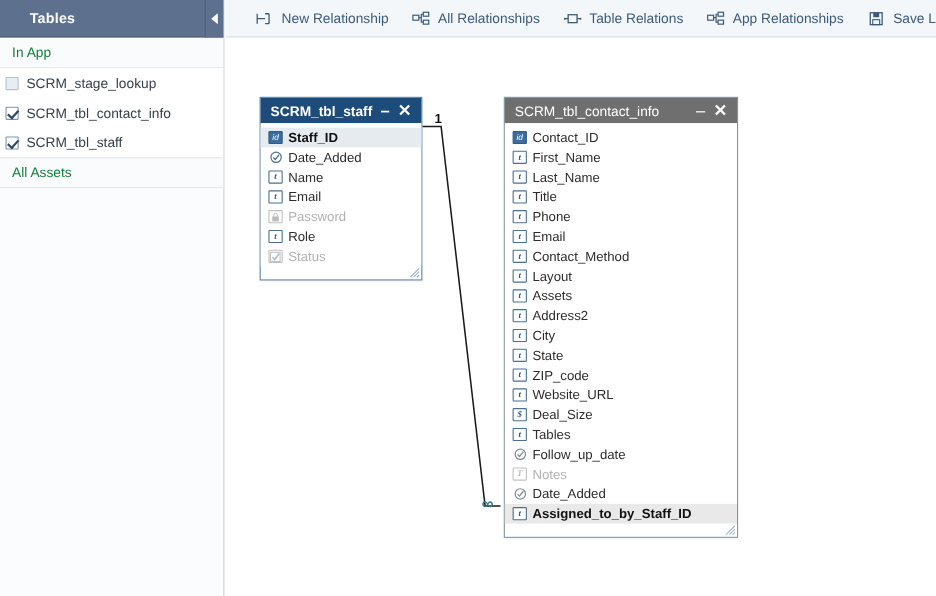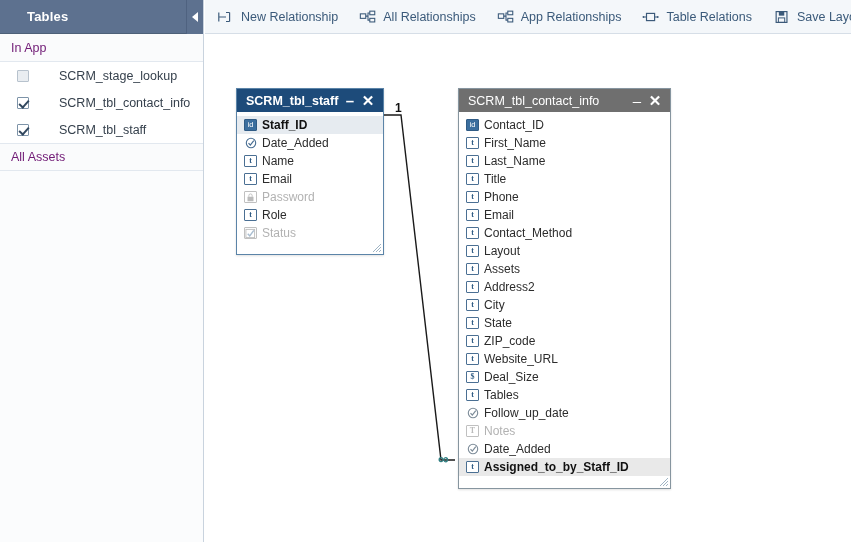--- a/index.html
+++ b/index.html
@@ -58,33 +58,32 @@
     border-bottom: 5px solid transparent;
     border-right: 6px solid #ffffff;
   }
   .side-section {
     height: 28px;
     background: #fafbfc;
     border-bottom: 1px solid #e2e8ef;
     display: flex;
     align-items: center;
     padding-left: 11px;
-    color: #701a75;
+    color: #15803d;
     font-size: 12.5px;
   }
   .side-list { background: #ffffff; }
   .side-item {
     height: 27px;
     display: flex;
     align-items: center;
-    padding-left: 17px;
+    padding-left: 5px;
     font-size: 12.5px;
     color: #36414d;
     cursor: pointer;
-    gap: 23px;
   }
   .side-item .cbx {
     width: 12px; height: 12px;
     margin-right: 7px;
     border: 1px solid #9fb0c0;
     background: #f3f5f7;
     border-radius: 1px;
     flex: 0 0 auto;
     position: relative;
   }
@@ -106,21 +105,21 @@
 
   
   #toolbar {
     position: absolute;
     left: 205px; top: 0;
     width: 646px; height: 34px;
     background: #f4f7fa;
     border-bottom: 1px solid #d6dee7;
     display: flex;
     align-items: center;
-    padding-left: 12px;
+    padding-left: 27px;
   }
   .tb-btn {
     display: flex;
     align-items: center;
     height: 34px;
     padding: 0 11px 0 0;
     margin-right: 10px;
     color: #3b5a7a;
     font-size: 12.5px;
     cursor: pointer;
@@ -217,20 +216,21 @@
     flex: 0 0 auto;
     display: flex; align-items: center; justify-content: center;
     font-size: 8px;
     line-height: 1;
     border: 1px solid #4a6f93;
     color: #2e5b84;
     background: #ffffff;
     border-radius: 1px;
     font-family: "Liberation Serif", serif;
     font-weight: bold;
+    font-style: italic;
   }
   .ficon.id {
     background: #3b6e9e;
     border-color: #2f5b85;
     color: #ffffff;
     font-size: 7.5px;
     font-family: "Liberation Sans", sans-serif;
     font-weight: normal;
   }
   .ficon.date {
@@ -299,36 +299,36 @@
         <rect x="1.5" y="4.5" width="6" height="5" stroke="#3b5a7a" stroke-width="1.2" fill="none"></rect>
         <rect x="12" y="1.5" width="5.5" height="4" stroke="#3b5a7a" stroke-width="1.2" fill="none"></rect>
         <rect x="12" y="9.5" width="5.5" height="4" stroke="#3b5a7a" stroke-width="1.2" fill="none"></rect>
         <path d="M7.5 7 H10 V3.5 H12 M10 7 V11.5 H12" stroke="#3b5a7a" stroke-width="1.2" fill="none"></path>
       </svg>
       <span>All Relationships</span>
     </div>
 
     <div class="tb-btn">
       <svg class="tb-icon" viewBox="0 0 20 16">
+        <rect x="5" y="4" width="9" height="8" stroke="#3b5a7a" stroke-width="1.3" fill="none"></rect>
+        <path d="M1.5 8 H5 M14 8 H17.5" stroke="#3b5a7a" stroke-width="1.3" fill="none"></path>
+        <circle cx="1.6" cy="8" r="1" fill="#3b5a7a"></circle>
+        <circle cx="17.5" cy="8" r="1" fill="#3b5a7a"></circle>
+      </svg>
+      <span>Table Relations</span>
+    </div>
+
+    <div class="tb-btn">
+      <svg class="tb-icon" viewBox="0 0 20 16">
         <rect x="1.5" y="4.5" width="6" height="5" stroke="#3b5a7a" stroke-width="1.2" fill="none"></rect>
         <rect x="12" y="1.5" width="5.5" height="4" stroke="#3b5a7a" stroke-width="1.2" fill="none"></rect>
         <rect x="12" y="9.5" width="5.5" height="4" stroke="#3b5a7a" stroke-width="1.2" fill="none"></rect>
         <path d="M7.5 7 H10 V3.5 H12 M10 7 V11.5 H12" stroke="#3b5a7a" stroke-width="1.2" fill="none"></path>
       </svg>
       <span>App Relationships</span>
-    </div>
-
-    <div class="tb-btn">
-      <svg class="tb-icon" viewBox="0 0 20 16">
-        <rect x="5" y="4" width="9" height="8" stroke="#3b5a7a" stroke-width="1.3" fill="none"></rect>
-        <path d="M1.5 8 H5 M14 8 H17.5" stroke="#3b5a7a" stroke-width="1.3" fill="none"></path>
-        <circle cx="1.6" cy="8" r="1" fill="#3b5a7a"></circle>
-        <circle cx="17.5" cy="8" r="1" fill="#3b5a7a"></circle>
-      </svg>
-      <span>Table Relations</span>
     </div>
 
     <div class="tb-btn">
       <svg class="tb-icon" viewBox="0 0 20 16">
         <rect x="3.5" y="2" width="12" height="12" stroke="#3b5a7a" stroke-width="1.3" fill="none"></rect>
         <rect x="6.5" y="2" width="6" height="4.5" fill="#3b5a7a"></rect>
         <rect x="6" y="9" width="7" height="5" stroke="#3b5a7a" stroke-width="1.1" fill="none"></rect>
       </svg>
       <span>Save Layout</span>
     </div>

